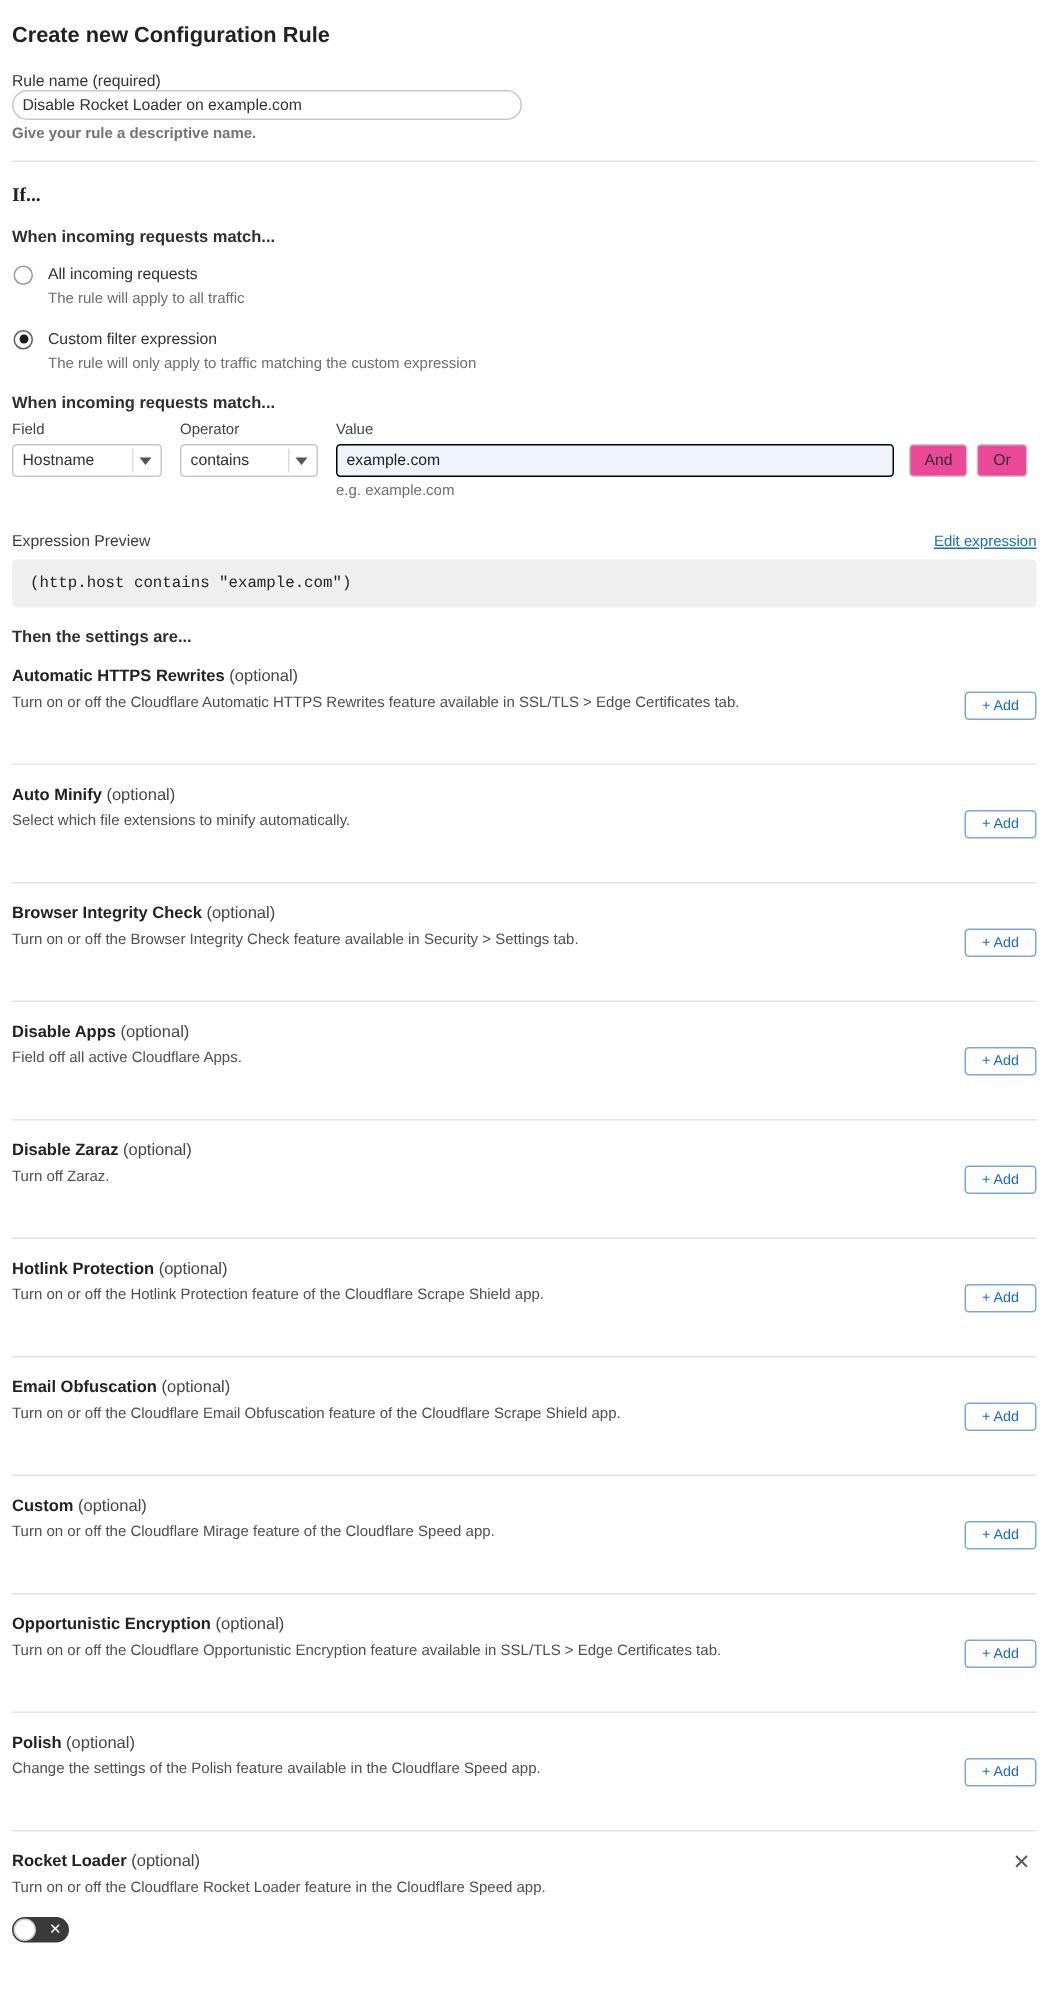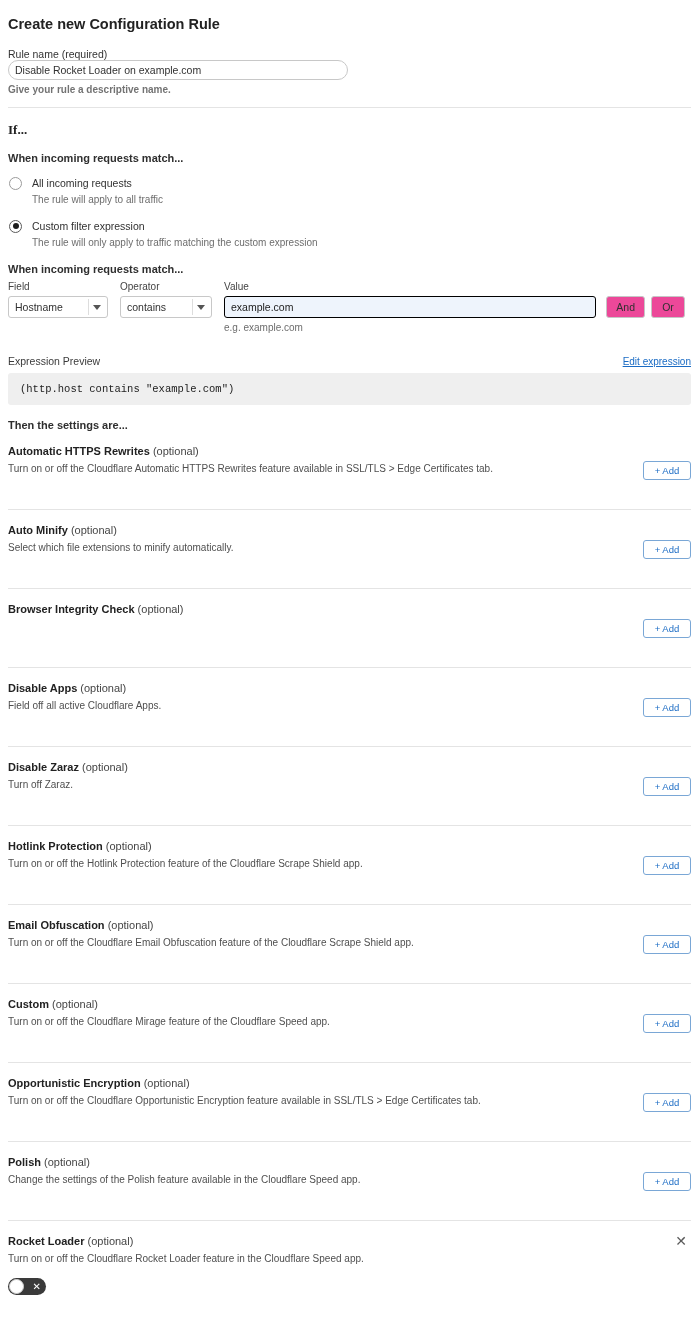--- a/index.html
+++ b/index.html
@@ -379,20 +379,21 @@
     </div>
     <div class="setting-desc">Select which file extensions to minify automatically.</div>
     <button class="add-btn">+ Add</button>
   </div>
 
   <div class="setting">
     <div class="setting-title">
       <span>Browser Integrity Check</span>
       <span class="optional">(optional)</span>
     </div>
+    <div class="setting-desc">Turn on or off the Browser Integrity Check feature available in Security &gt; Settings tab.</div>
     <button class="add-btn">+ Add</button>
   </div>
 
   <div class="setting">
     <div class="setting-title">
       <span>Disable Apps</span>
       <span class="optional">(optional)</span>
     </div>
     <div class="setting-desc">Field off all active Cloudflare Apps.</div>
     <button class="add-btn">+ Add</button>

